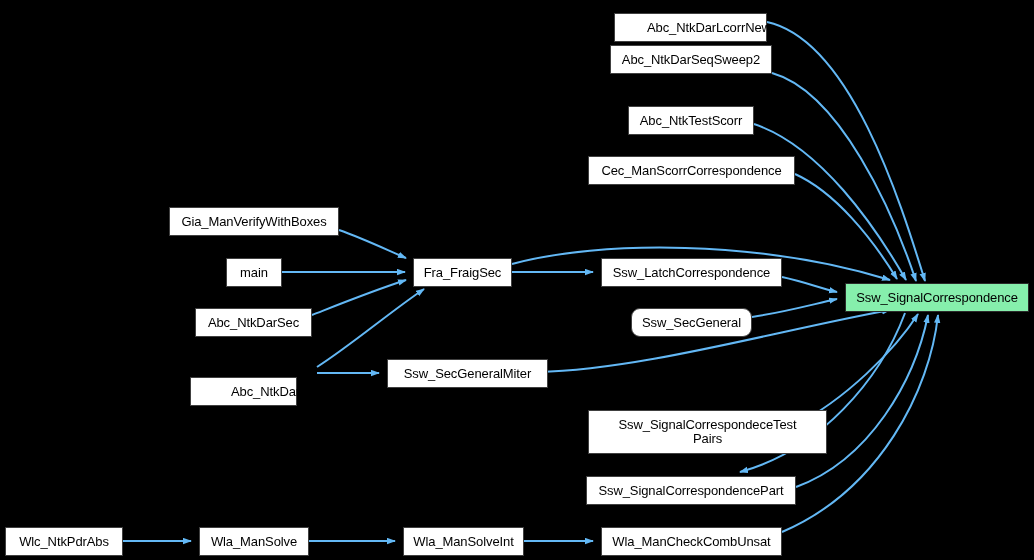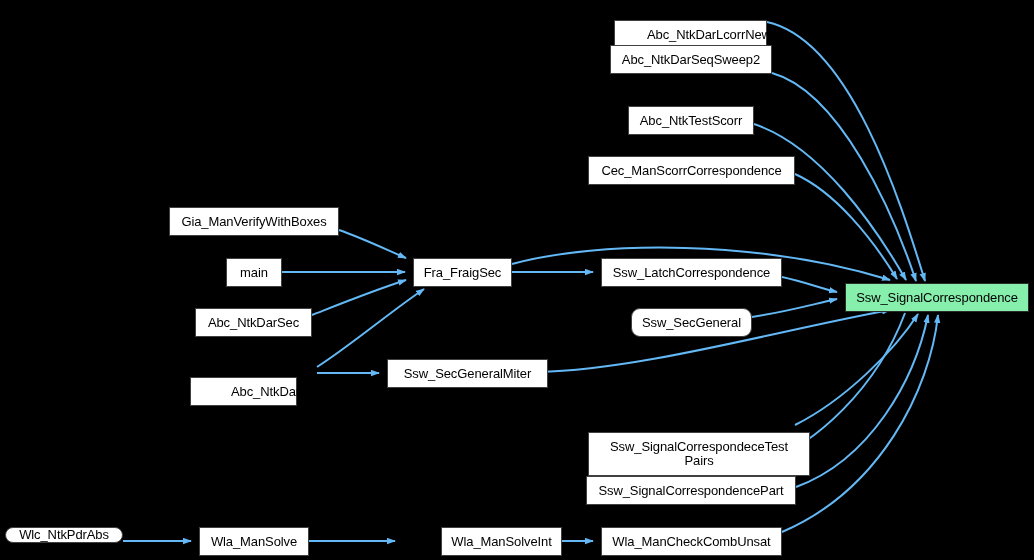--- a/index.html
+++ b/index.html
@@ -75,34 +75,34 @@
         <path d="M905,313 C880,380 820,450 740,472" marker-end="url(#arw)" stroke="#63b8f5"></path>
         <path d="M795,425 C845,400 895,350 918,314" marker-end="url(#arw)" stroke="#63b8f5"></path>
         <path d="M796,487 C870,460 915,380 928,315" marker-end="url(#arw)" stroke="#63b8f5"></path>
         <path d="M782,532 C880,490 930,390 938,315" marker-end="url(#arw)" stroke="#63b8f5"></path>
         <path d="M123,541 L191,541" marker-end="url(#arw)" stroke="#63b8f5"></path>
         <path d="M309,541 L395,541" marker-end="url(#arw)" stroke="#63b8f5"></path>
         <path d="M524,541 L593,541" marker-end="url(#arw)" stroke="#63b8f5"></path>
       </g>
   </svg>
   <div id="node-layer">
-      <div class="node" style="left: 614px; top: 20px; width: 153px; height: 29px; padding-left: 32px;"><span class="lbl">Abc_NtkDarLcorrNew</span></div>
+      <div class="node" style="left: 614px; top: 13px; width: 153px; height: 29px; padding-left: 32px;"><span class="lbl">Abc_NtkDarLcorrNew</span></div>
       <div class="node" style="left: 610px; top: 45px; width: 162px; height: 29px;"><span class="lbl">Abc_NtkDarSeqSweep2</span></div>
       <div class="node" style="left: 628px; top: 106px; width: 126px; height: 29px;"><span class="lbl">Abc_NtkTestScorr</span></div>
       <div class="node" style="left: 588px; top: 156px; width: 207px; height: 29px;"><span class="lbl">Cec_ManScorrCorrespondence</span></div>
       <div class="node" style="left: 169px; top: 207px; width: 170px; height: 29px; align-items: center;"><span class="lbl">Gia_ManVerifyWithBoxes</span></div>
       <div class="node" style="left: 226px; top: 258px; width: 56px; height: 29px;"><span class="lbl">main</span></div>
       <div class="node" style="left: 195px; top: 308px; width: 117px; height: 29px;"><span class="lbl">Abc_NtkDarSec</span></div>
       <div class="node" style="left: 190px; top: 377px; width: 107px; height: 29px; padding-left: 40px;"><span class="lbl">Abc_NtkDarProve</span></div>
       <div class="node" style="left: 413px; top: 258px; width: 99px; height: 29px;"><span class="lbl">Fra_FraigSec</span></div>
       <div class="node" style="left: 387px; top: 359px; width: 161px; height: 29px;"><span class="lbl">Ssw_SecGeneralMiter</span></div>
       <div class="node" style="left: 601px; top: 258px; width: 181px; height: 29px;"><span class="lbl">Ssw_LatchCorrespondence</span></div>
       <div class="node" style="left: 631px; top: 308px; width: 121px; height: 29px; border-radius: 9px;"><span class="lbl">Ssw_SecGeneral</span></div>
-      <div class="node" style="left: 588px; top: 432px; width: 222px; height: 44px; justify-content: center;"><span class="lbl">Ssw_SignalCorrespondeceTest
+      <div class="node" style="left: 588px; top: 410px; width: 239px; height: 44px; justify-content: center;"><span class="lbl">Ssw_SignalCorrespondeceTest
 Pairs</span></div>
       <div class="node" style="left: 586px; top: 476px; width: 210px; height: 29px;"><span class="lbl">Ssw_SignalCorrespondencePart</span></div>
       <div class="node" style="left: 601px; top: 527px; width: 181px; height: 29px;"><span class="lbl">Wla_ManCheckCombUnsat</span></div>
-      <div class="node" style="left: 5px; top: 527px; width: 118px; height: 16px; border-radius: 10px;"><span class="lbl">Wlc_NtkPdrAbs</span></div>
+      <div class="node" style="left: 5px; top: 527px; width: 118px; height: 29px;"><span class="lbl">Wlc_NtkPdrAbs</span></div>
       <div class="node" style="left: 199px; top: 527px; width: 110px; height: 29px;"><span class="lbl">Wla_ManSolve</span></div>
-      <div class="node" style="left: 403px; top: 527px; width: 121px; height: 29px; margin-left: 38px;"><span class="lbl">Wla_ManSolveInt</span></div>
+      <div class="node" style="left: 403px; top: 527px; width: 121px; height: 29px;"><span class="lbl">Wla_ManSolveInt</span></div>
       <div class="node highlight" style="left: 845px; top: 283px; width: 184px; height: 29px;"><span class="lbl">Ssw_SignalCorrespondence</span></div>
     </div>
 </div>
 
 </body></html>

